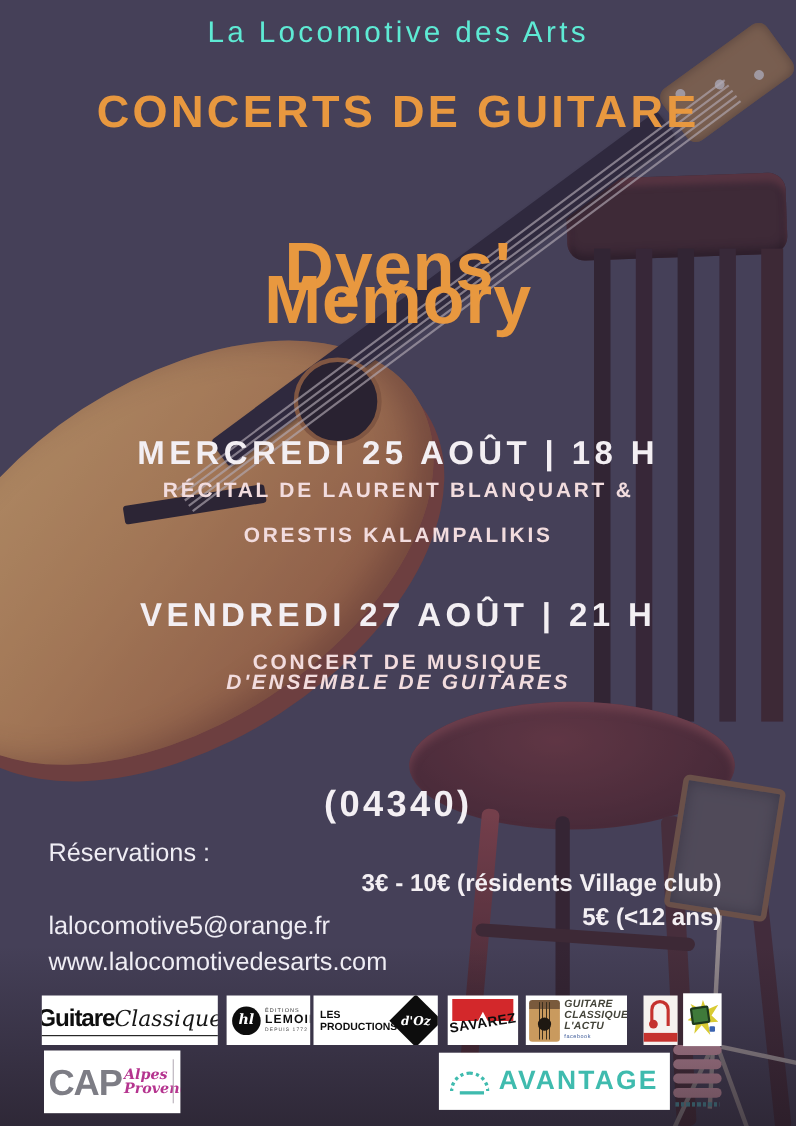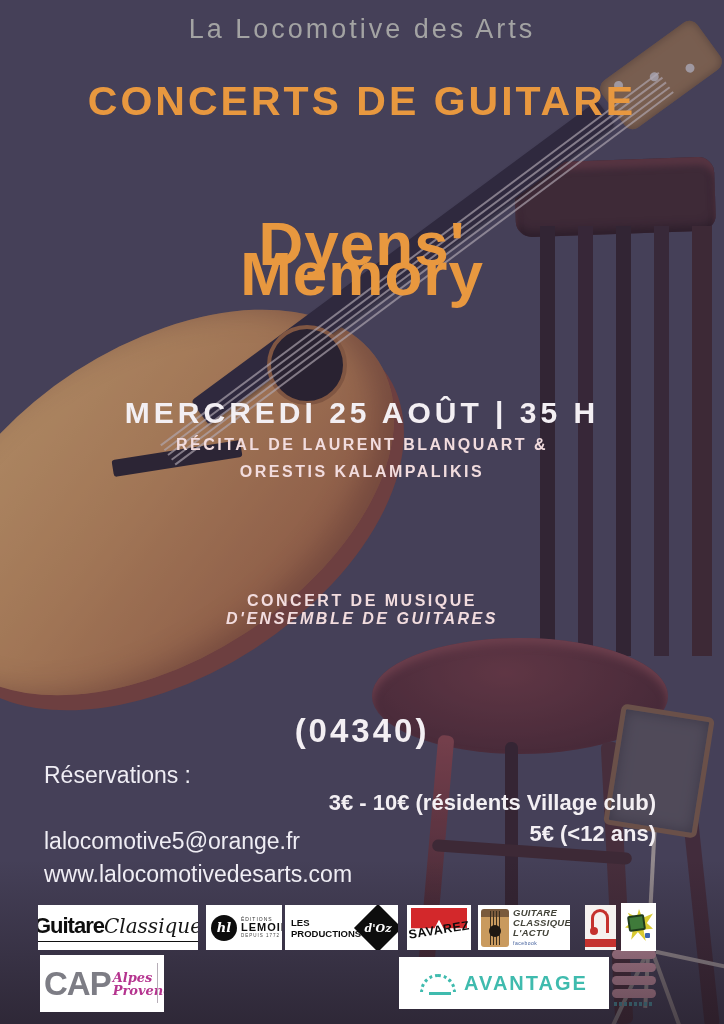--- a/index.html
+++ b/index.html
@@ -71,27 +71,27 @@
   .pink-logo .bar { width:44px; height:9px; border-radius:5px; background:#F2ACBA; margin-bottom:4px; }
   .pink-logo .caption { width:40px; height:4px; margin-left:2px;
     background:repeating-linear-gradient(90deg,#4FB6C0 0 3px, transparent 3px 5px); }
 
   .photo-tint { position:absolute; inset:0; background:rgba(69,64,88,.30); z-index:4; }
   .floor { position:absolute; left:0; right:0; top:860px; bottom:0; z-index:4;
     background:linear-gradient(rgba(30,22,30,0), rgba(28,20,28,.55)); }
 
   
   .txt { position:absolute; left:0; right:0; text-align:center; z-index:10; }
-  .org-title { top:14px; font-size:27px; letter-spacing:3px; color:#a3a3a3; font-weight:400; }
+  .org-title { top:14px; font-size:27px; letter-spacing:3px; color:#5eead4; font-weight:400; }
   .main-title { top:78px; font-size:41px; font-weight:800; letter-spacing:3px; color:#E8983F; }
   .event-title { font-size:62px; font-weight:800; letter-spacing:1px; color:#E8983F; }
   .et1 { top:168px;margin-top:40px; } .et2 { top:238px; }
   .date-line { font-size:30px; font-weight:800; letter-spacing:4px; color:#F3EFF3; }
-  .desc-line { font-size:16px; font-weight:700; letter-spacing:2.5px; color:#F2DCDE; }
-  .d1 { top:396px; } .d1a { top:436px; } .d1b { top:463px; }
+  .desc-line { font-size:19px; font-weight:700; letter-spacing:2.5px; color:#F2DCDE; }
+  .d1 { top:396px; } .d1a { top:436px; } .d1b { top:477px; }
   .d2 { top:543px; } .d2a { top:592px; } .d2b { top:610px;font-style:italic; }
   .venue-line { font-size:33px; font-weight:700; letter-spacing:3px; color:#F3EFF3; }
   .v1 { top:668px; } .v2 { top:712px; }
 
   .resv { position:absolute; left:44px; z-index:10; text-align:left;
     font-size:23px; color:#EFEDF4; }
   .r1 { top:762px; } .r2 { top:828px; } .r3 { top:861px; }
   .price { position:absolute; right:68px; z-index:10; text-align:right;
     font-size:22px; font-weight:700; color:#F3EFF3; }
   .p1 { top:790px; } .p2 { top:821px; }
@@ -160,21 +160,21 @@
   .rech-name { font-family:"DejaVu Serif", serif; font-style:italic; font-weight:700;
     font-size:28px; color:#A92B8A; line-height:1.0; }
   .rech-sub { font-size:12px; letter-spacing:2px; color:#8A8A92; font-weight:700; }
   .rech-sub .stars { color:#6E6E78; letter-spacing:1px; }
 
   .lg-av { left:399px; width:210px; top:957px; height:52px;
     display:flex; align-items:center; justify-content:center; gap:8px; }
   .sun-icon { width:36px; height:18px; border:3px dotted #3FBBAE; border-bottom:none;
     border-radius:36px 36px 0 0; position:relative; }
   .sun-base { position:absolute; left:6px; bottom:-3px; width:22px; height:3px; background:#3FBBAE; }
-  .av-name { font-size:20px; font-weight:800; letter-spacing:2px; color:#3FBBAE; }
+  .av-name { font-size:24px; font-weight:800; letter-spacing:2px; color:#3FBBAE; }
 </style>
 </head>
 <body>
 
 <div class="poster">
 
   <div class="art">
     <div class="abs chair-toprail"></div>
     <div class="abs slat s1"></div>
     <div class="abs slat s2"></div>
@@ -223,24 +223,25 @@
     </div>
   </div>
   <div class="photo-tint"></div>
   <div class="floor"></div>
 
   <div class="txt org-title">La Locomotive des Arts</div>
   <div class="txt main-title">CONCERTS DE GUITARE</div>
   <div class="txt event-title et1">Dyens'</div>
   <div class="txt event-title et2">Memory</div>
 
-  <div class="txt date-line d1">MERCREDI 25 AOÛT | 35 H</div>
+  <div class="txt date-line d1">MERCREDI 25 AOÛT | 18 H</div>
   <div class="txt desc-line d1a">RÉCITAL DE LAURENT BLANQUART &amp;</div>
   <div class="txt desc-line d1b">ORESTIS KALAMPALIKIS</div>
 
+  <div class="txt date-line d2">VENDREDI 27 AOÛT | 21 H</div>
   <div class="txt desc-line d2a">CONCERT DE MUSIQUE</div>
   <div class="txt desc-line d2b">D'ENSEMBLE DE GUITARES</div>
 
   <div class="txt venue-line v2">(04340)</div>
 
   <div class="resv r1">Réservations :</div>
   <div class="resv r2">lalocomotive5@orange.fr</div>
   <div class="resv r3">www.lalocomotivedesarts.com</div>
 
   <div class="price p1">3€ - 10€ (résidents Village club)</div>

